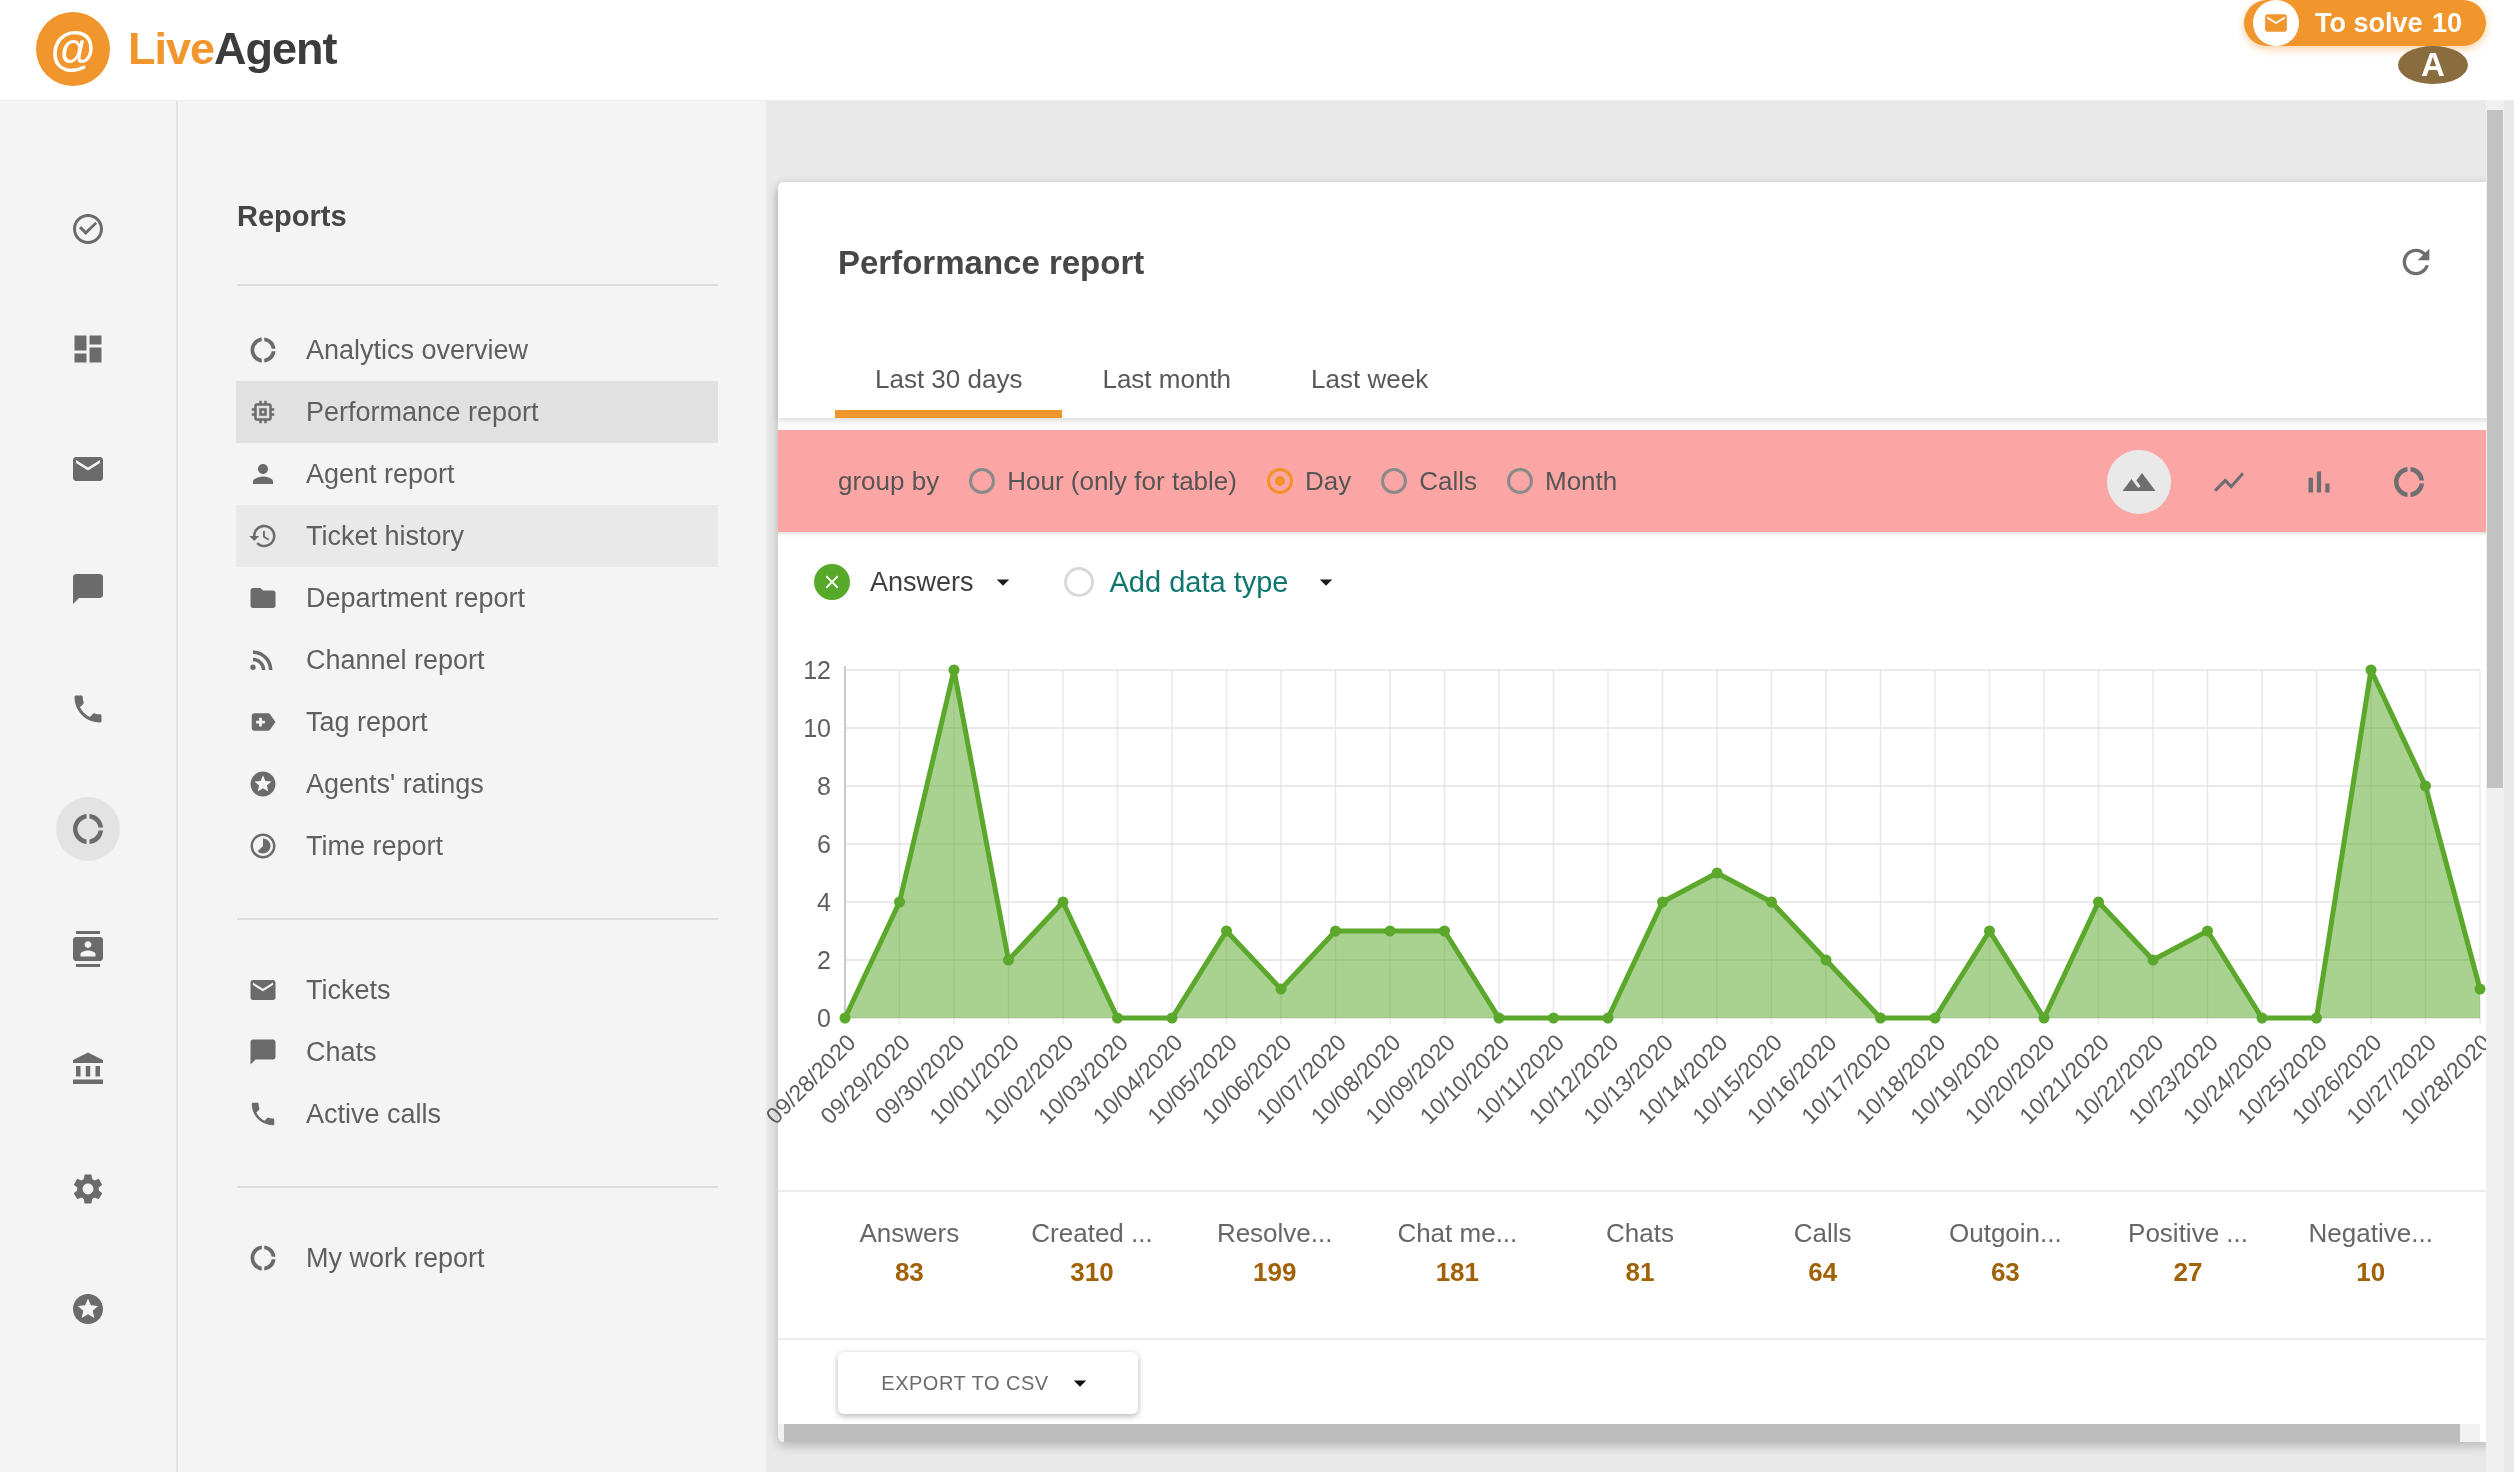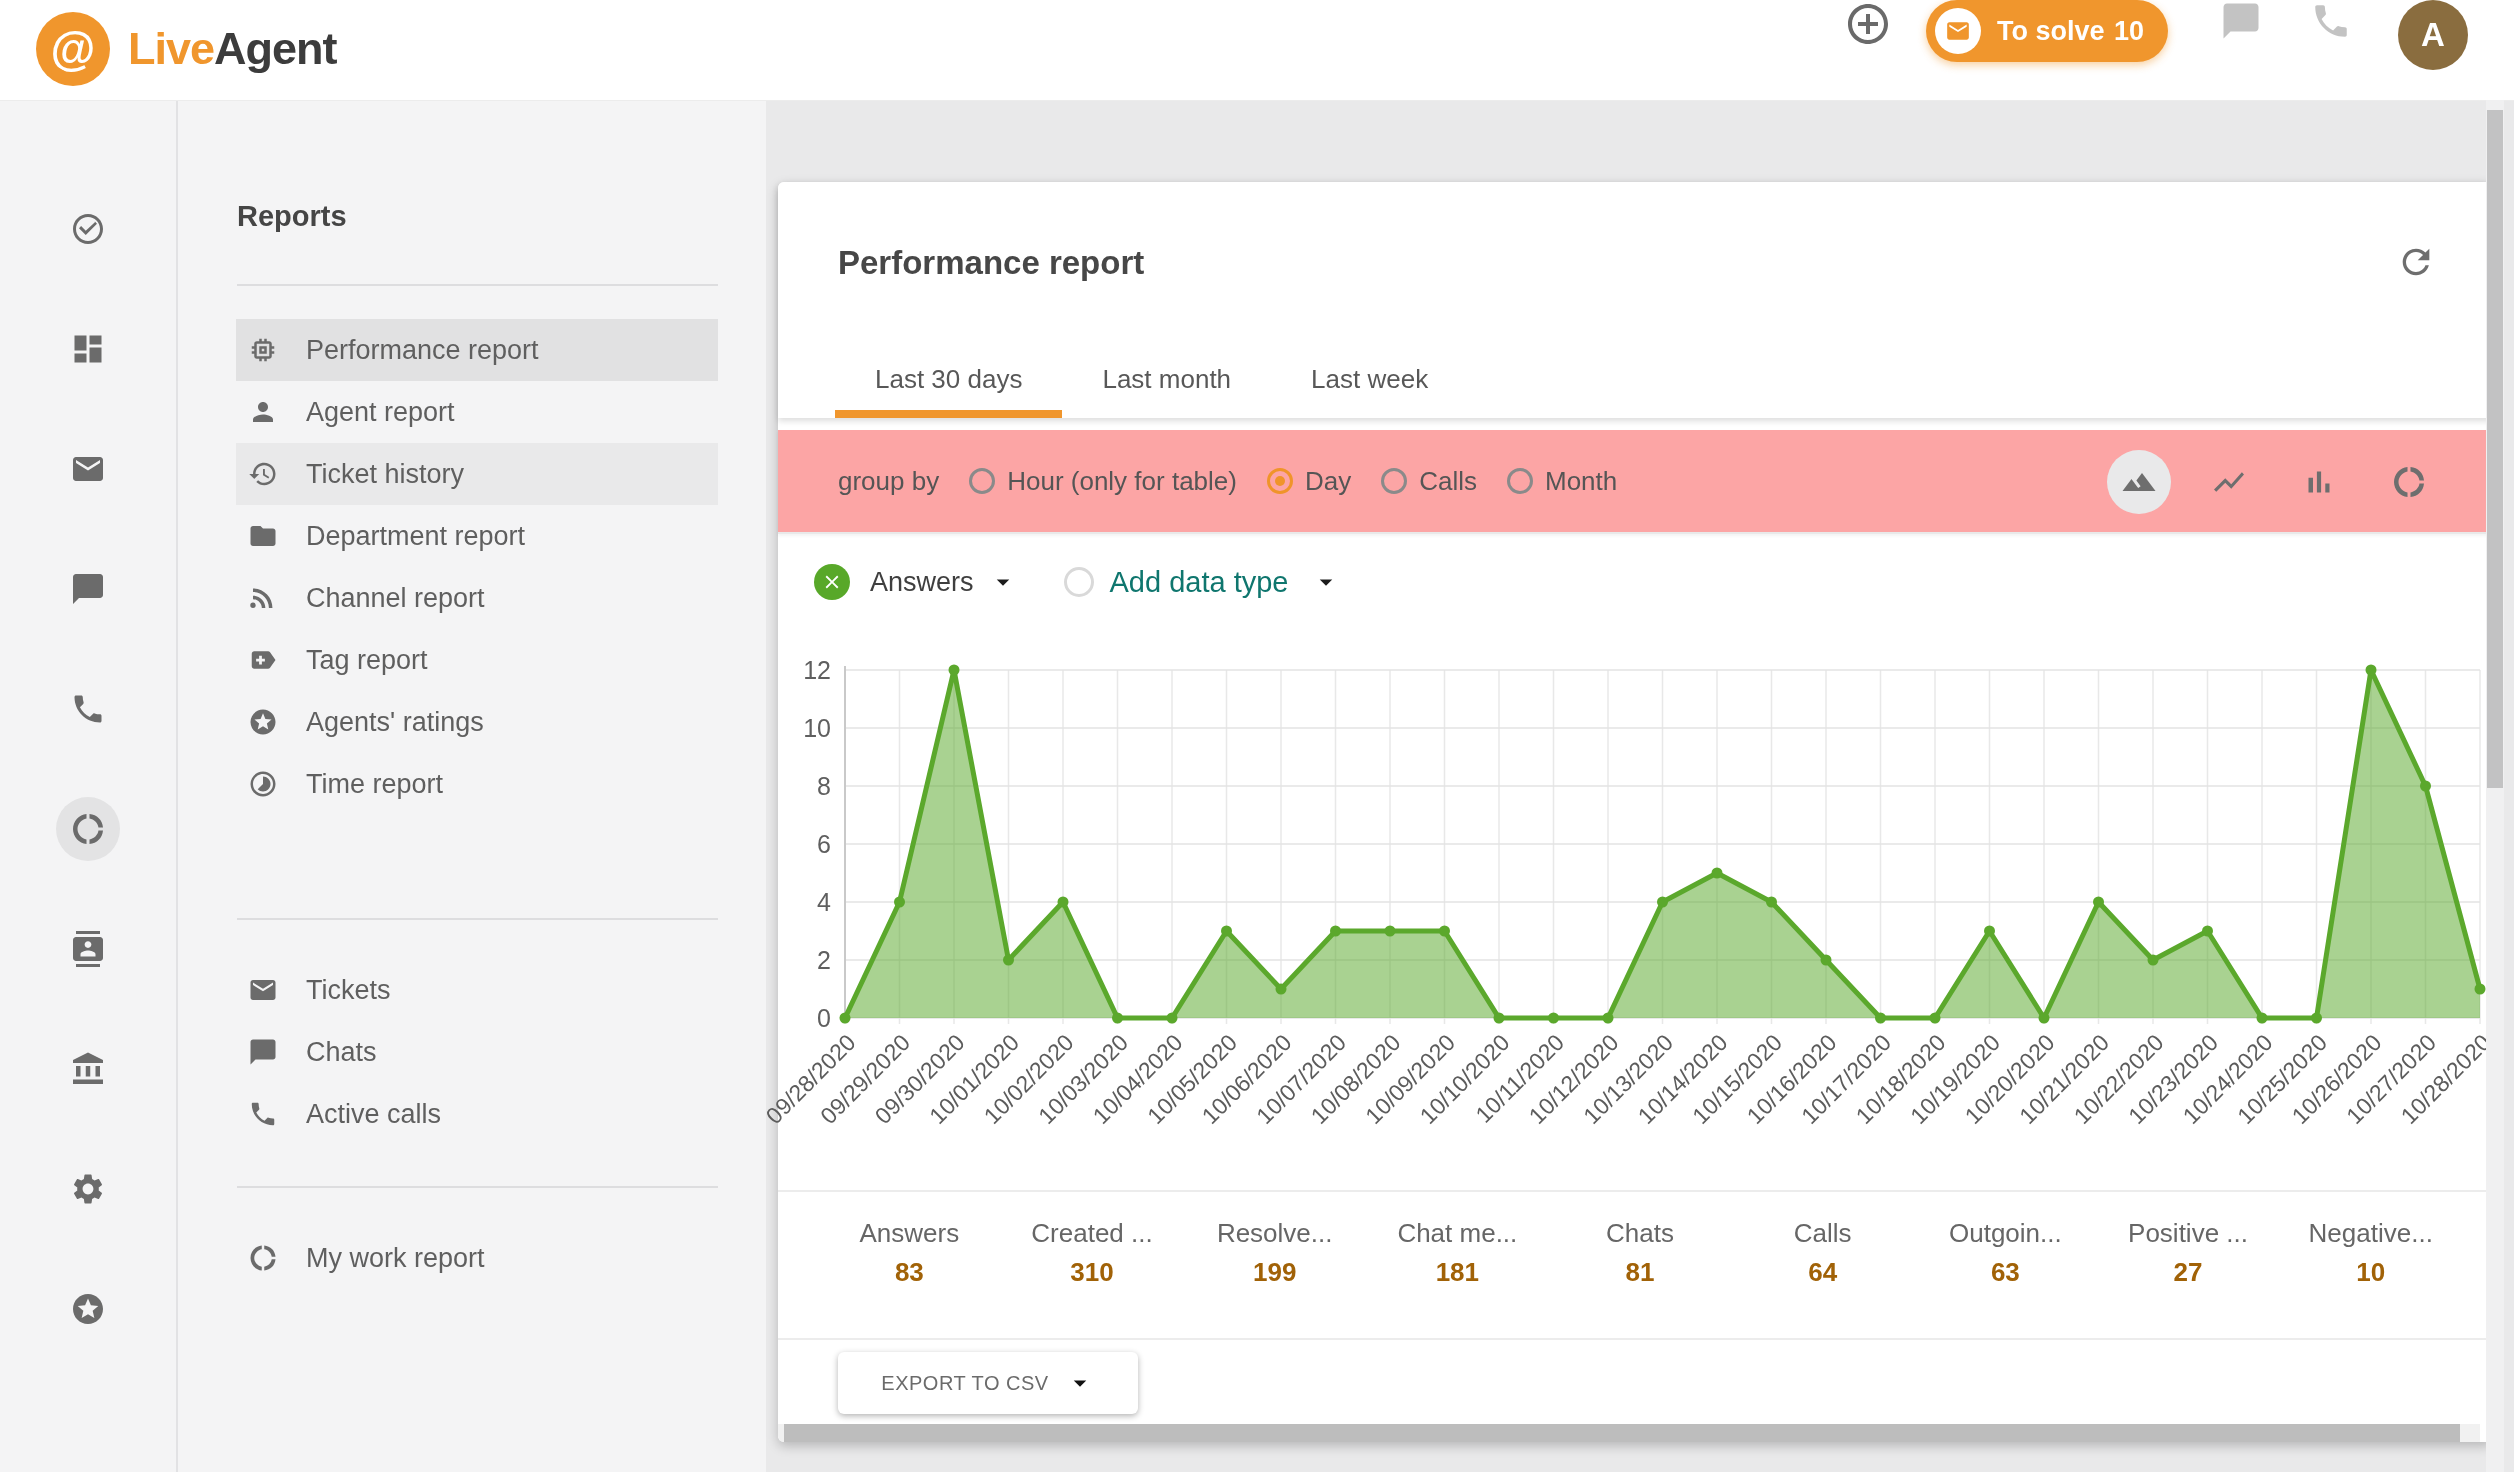--- a/index.html
+++ b/index.html
@@ -7,21 +7,21 @@
   svg.ic{display:block;fill:currentColor;}
 
   
   .app-header{position:absolute;left:0;top:0;width:2514px;height:100px;background:#fff;border-bottom:1px solid #ececec;z-index:20;}
   .logo{position:absolute;left:36px;top:12px;display:flex;align-items:center;}
   .logo-bubble{position:relative;width:74px;height:74px;border-radius:50%;background:#f0962d;color:#fff;display:flex;align-items:center;justify-content:center;font-size:46px;font-weight:bold;}
   .logo-bubble::after{content:"";position:absolute;left:4px;bottom:-9px;width:0;height:0;border:14px solid transparent;border-top-color:#f0962d;transform:rotate(30deg);}
   .logo-text{margin-left:18px;font-size:45px;font-weight:bold;letter-spacing:-1px;}
   .logo-live{color:#f0962d;}
   .logo-agent{color:#3c3c3c;}
-  .hdr-right{position:absolute;right:0;top:0;height:72px;display:flex;align-items:flex-start;}
+  .hdr-right{position:absolute;right:0;top:0;height:72px;display:flex;align-items:flex-end;flex-direction:column;}
   .hdr-add{width:48px;height:48px;color:#6a6a6a;margin-right:34px;}
   .tosolve-pill{display:flex;align-items:center;width:242px;height:62px;border-radius:31px;background:#f0962d;box-shadow:0 3px 8px rgba(240,150,45,.45);margin-right:28px;}
   .tosolve-env{width:46px;height:46px;border-radius:50%;background:#fff;color:#f0962d;display:flex;align-items:center;justify-content:center;margin-left:9px;}
   .tosolve-label{color:#fff;font-weight:bold;font-size:27px;margin-left:16px;}
   .tosolve-count{color:#fff;font-weight:bold;font-size:27px;margin-left:auto;margin-right:24px;}
   .hdr-ic{width:42px;height:42px;color:#c3c3c3;margin:0 24px;}
   .hdr-avatar{width:70px;height:70px;border-radius:50%;background:#8a6d3f;color:#fff;font-size:33px;font-weight:bold;display:flex;align-items:center;justify-content:center;margin:0 46px 0 22px;}
 
   
   .rail{position:absolute;left:0;top:100px;width:178px;height:1372px;background:#f4f4f5;border-right:2px solid #e2e2e4;box-sizing:border-box;padding-top:97px;}
@@ -265,20 +265,26 @@
         <use href="#i-star-circle"></use>
       </svg>
     </div>
   </div>
 
 <div class="navpanel">
   <div class="nav-title">Reports</div>
   <div class="nav-div" style="top:184px"></div>
   <div class="nav-group" style="top:219px">
 
+      <div class="nav-item">
+        <svg class="ic">
+          <use href="#i-donut"></use>
+        </svg>
+        <span class="nav-label">Analytics overview</span>
+      </div>
 
       <div class="nav-item selected">
         <svg class="ic">
           <use href="#i-memory"></use>
         </svg>
         <span class="nav-label">Performance report</span>
       </div>
 
       <div class="nav-item">
         <svg class="ic">

